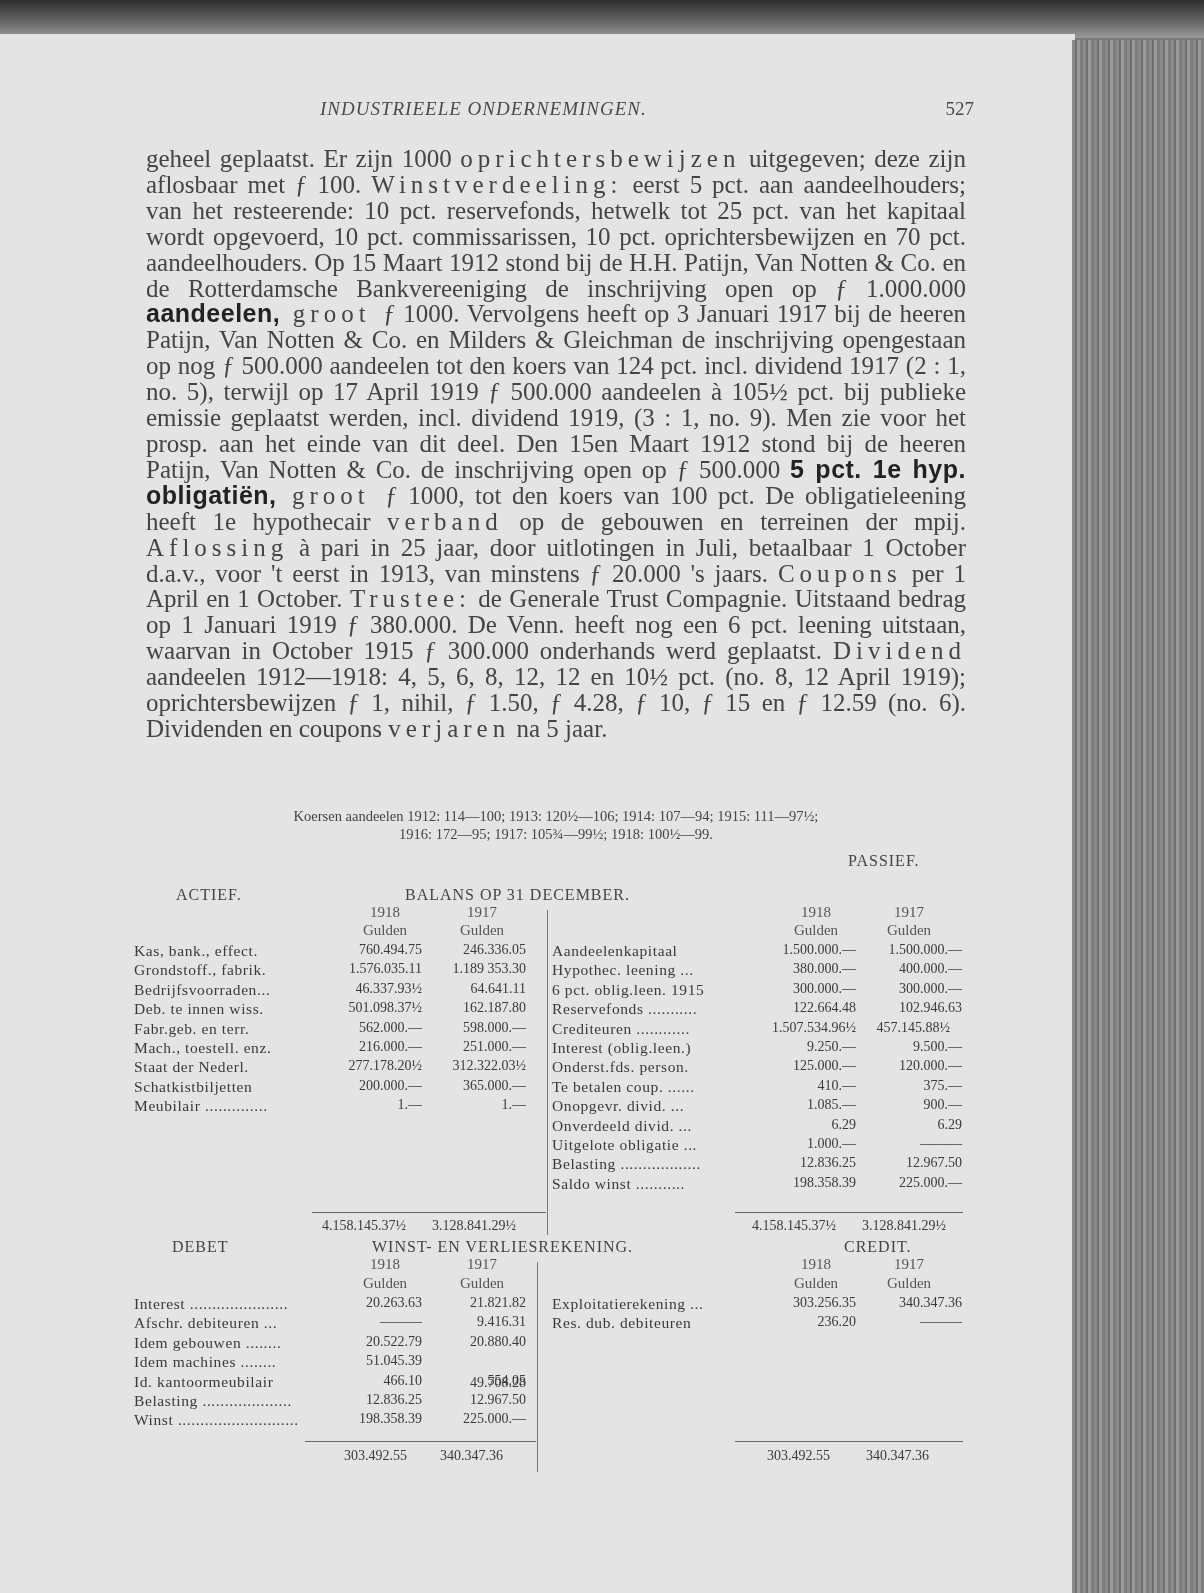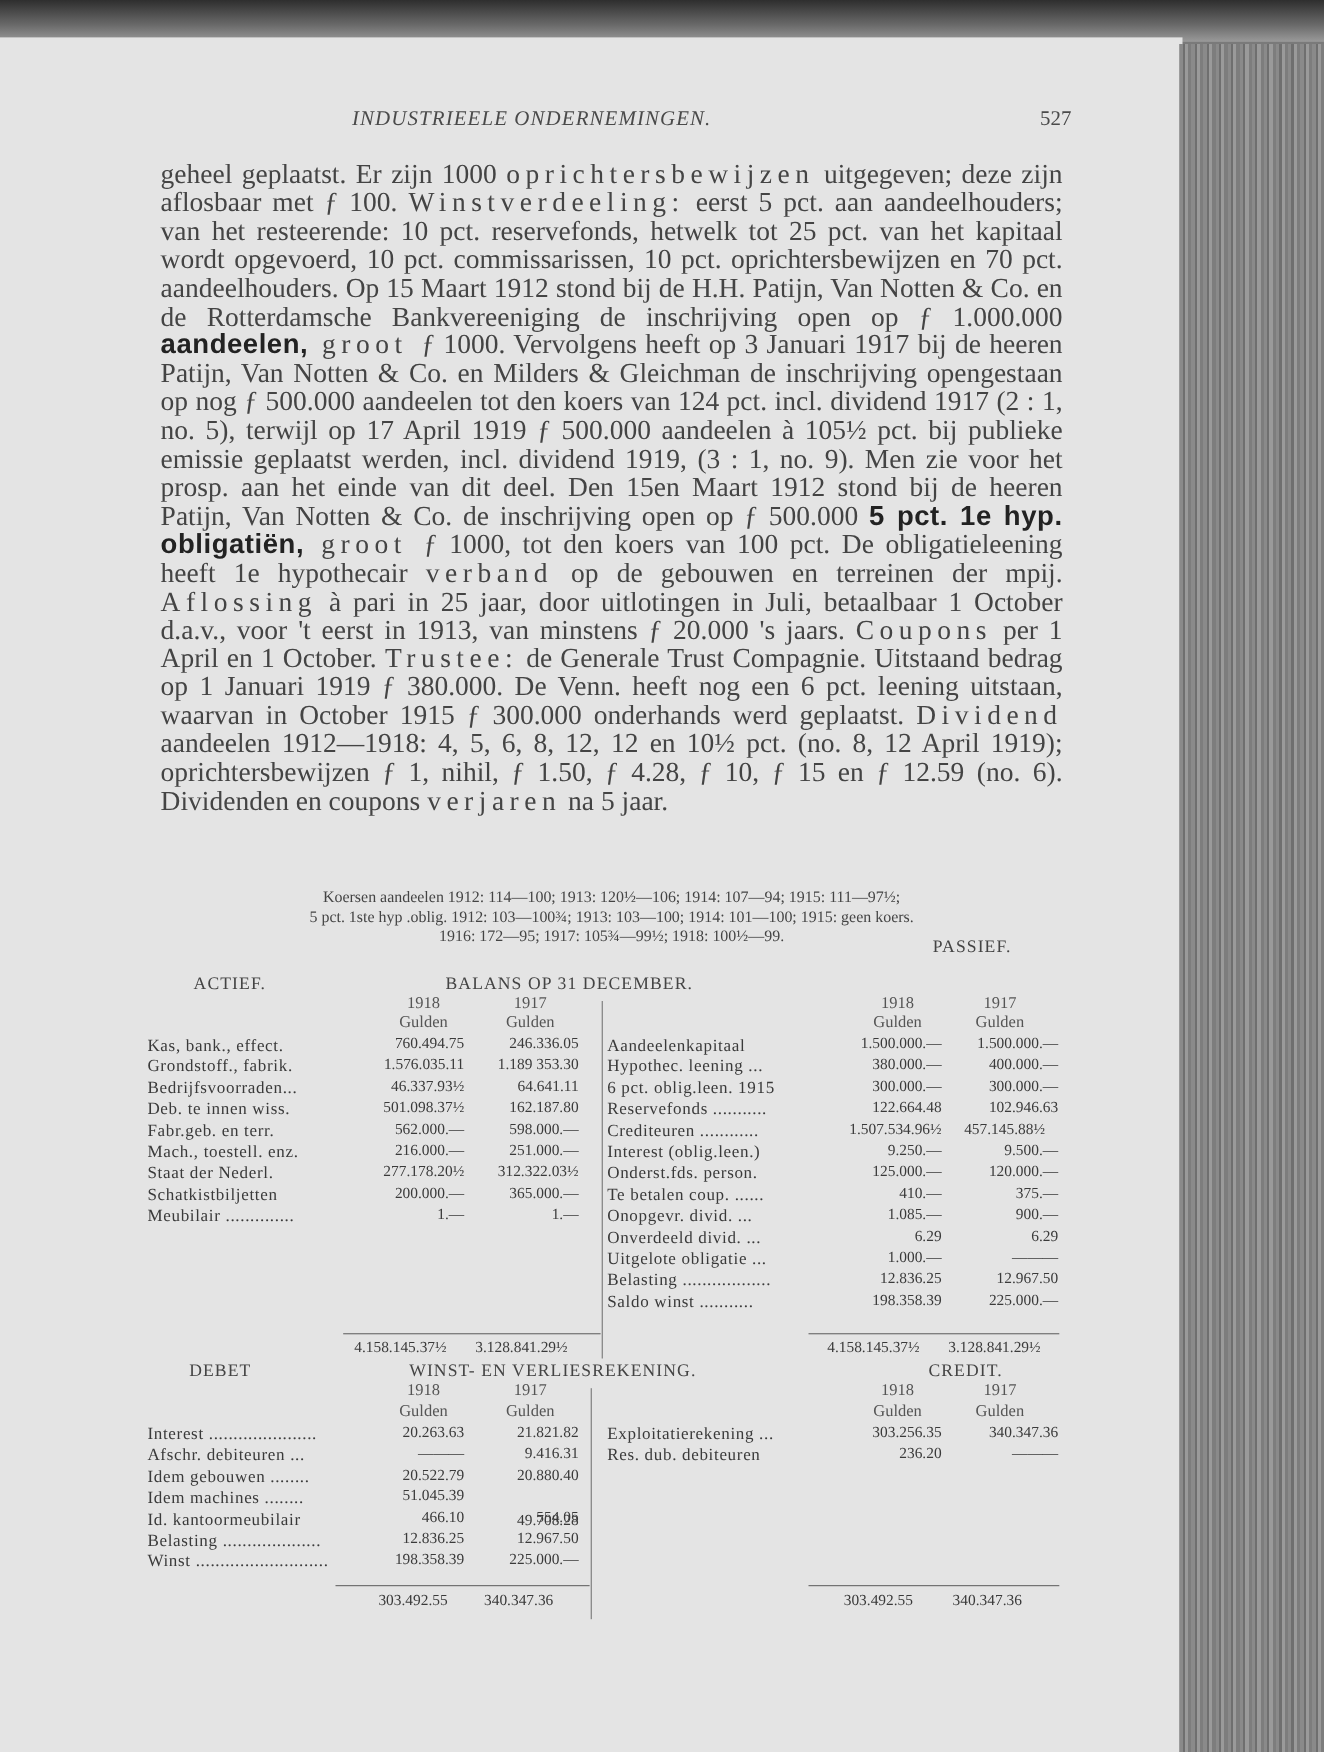--- a/index.html
+++ b/index.html
@@ -61,21 +61,20 @@
   <span class="running-title">INDUSTRIEELE ONDERNEMINGEN.</span>
   <span class="page-number">527</span>
 </div>
 
 <div class="body-text">
   <p><span>geheel geplaatst. Er zijn 1000 </span><span class="sp">oprichtersbewijzen</span><span> uitgegeven; deze zijn aflosbaar met ƒ 100. </span><span class="sp">Winstverdeeling:</span><span> eerst 5 pct. aan aandeelhouders; van het resteerende: 10 pct. reservefonds, hetwelk tot 25 pct. van het kapitaal wordt opgevoerd, 10 pct. commissarissen, 10 pct. oprichtersbewijzen en 70 pct. aandeelhouders. Op 15 Maart 1912 stond bij de H.H. Patijn, Van Notten &amp; Co. en de Rotterdamsche Bankvereeniging de inschrijving open op ƒ 1.000.000 </span><span class="bold">aandeelen,</span><span class="sp"> groot </span><span>ƒ 1000. Vervolgens heeft op 3 Januari 1917 bij de heeren Patijn, Van Notten &amp; Co. en Milders &amp; Gleichman de inschrijving opengestaan op nog ƒ 500.000 aandeelen tot den koers van 124 pct. incl. dividend 1917 (2 : 1, no. 5), terwijl op 17 April 1919 ƒ 500.000 aandeelen à 105½ pct. bij publieke emissie geplaatst werden, incl. dividend 1919, (3 : 1, no. 9). Men zie voor het prosp. aan het einde van dit deel. Den 15en Maart 1912 stond bij de heeren Patijn, Van Notten &amp; Co. de inschrijving open op ƒ 500.000 </span><span class="bold">5 pct. 1e hyp. obligatiën,</span><span class="sp"> groot </span><span>ƒ 1000, tot den koers van 100 pct. De obligatieleening heeft 1e hypothecair </span><span class="sp">verband</span><span> op de gebouwen en terreinen der mpij. </span><span class="sp">Aflossing</span><span> à pari in 25 jaar, door uitlotingen in Juli, betaalbaar 1 October d.a.v., voor 't eerst in 1913, van minstens ƒ 20.000 's jaars. </span><span class="sp">Coupons</span><span> per 1 April en 1 October. </span><span class="sp">Trustee:</span><span> de Generale Trust Compagnie. Uitstaand bedrag op 1 Januari 1919 ƒ 380.000. De Venn. heeft nog een 6 pct. leening uitstaan, waarvan in October 1915 ƒ 300.000 onderhands werd geplaatst. </span><span class="sp">Dividend</span><span> aandeelen 1912—1918: 4, 5, 6, 8, 12, 12 en 10½ pct. (no. 8, 12 April 1919); oprichtersbewijzen ƒ 1, nihil, ƒ 1.50, ƒ 4.28, ƒ 10, ƒ 15 en ƒ 12.59 (no. 6). Dividenden en coupons </span><span class="sp">verjaren</span><span> na 5 jaar.</span></p>
 </div>
 
 <div class="quotes">
   <div>Koersen aandeelen 1912: 114—100; 1913: 120½—106; 1914: 107—94; 1915: 111—97½;</div>
-  <div>5 pct. 1ste hyp .oblig. 1912: 103—100¾; 1913: 103—100; 1914: 101—100; 1915: geen koers.</div>
   <div>1916: 172—95; 1917: 105¾—99½; 1918: 100½—99.</div>
 </div>
 
 <div>
   <span class="t-head" style="left:176px;top:886px;">ACTIEF.</span>
   <span class="t-head" style="left:405px;top:886px;">BALANS OP 31 DECEMBER.</span>
   <span class="t-head" style="left:848px;top:852px;">PASSIEF.</span>
 
   <span class="colhead" style="left:345px;top:904px;">1918</span>
   <span class="colhead" style="left:442px;top:904px;">1917</span>

